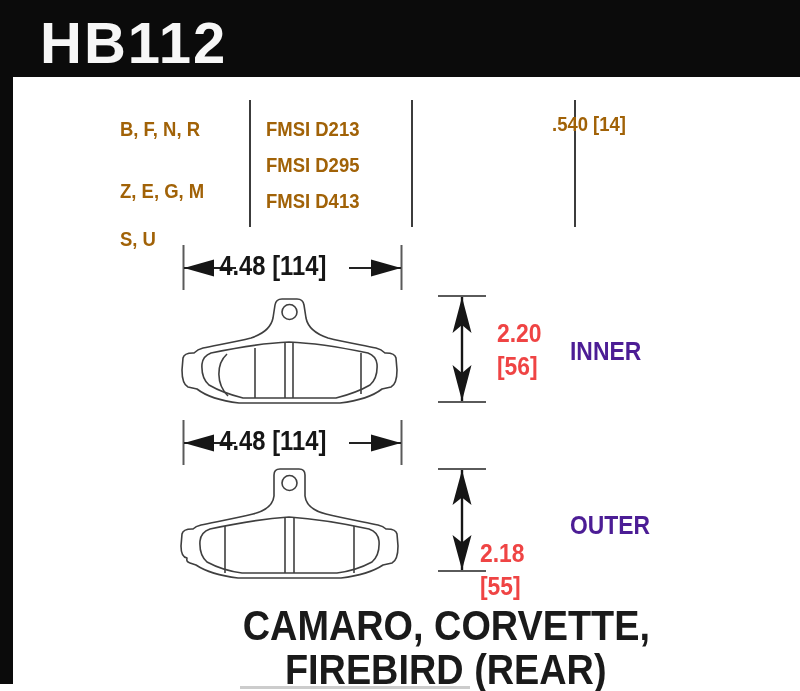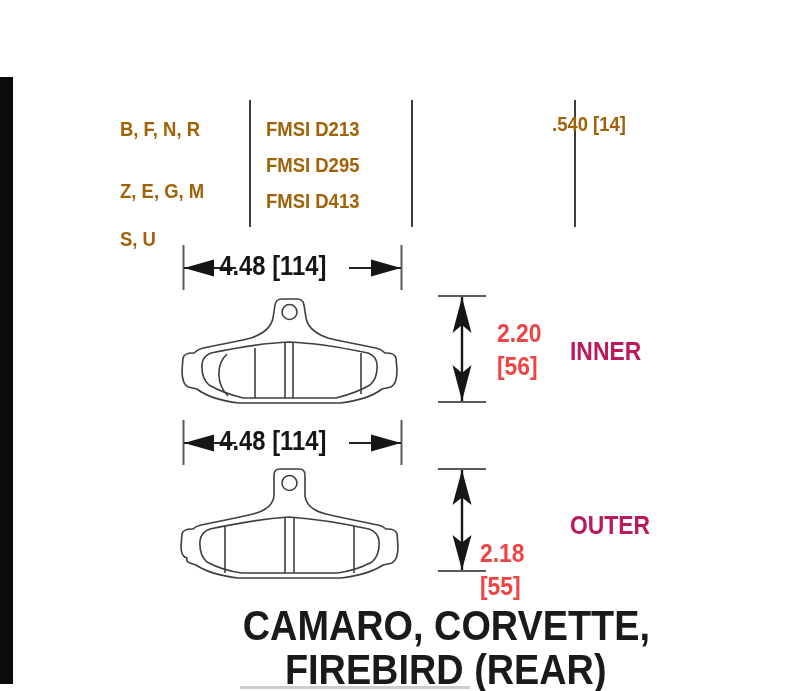--- a/index.html
+++ b/index.html
@@ -17,33 +17,36 @@
     position:absolute; left:40px; top:9px; font-size:58px; font-weight:bold;
     color:#f7f7f7; letter-spacing:2px;
   }
   .left-strip { left:0; top:77px; width:13px; height:607px; background:#0b0b0b; }
 
   .tbl-text { font-weight:bold; font-size:21px; line-height:36px; color:#a16207; }
   .vdivider { width:2px; background:#3c3c3c; }
 
   .dim-text  { font-weight:bold; font-size:27px; color:#161616; text-align:left; }
   .size-text { font-weight:bold; font-size:26px; line-height:33px; color:#ef4444; }
-  .side-label{ font-weight:bold; font-size:26px; color:#be185d; }
+  .side-label{ font-weight:bold; font-size:26px; color:#4c1d95; }
 
   .app-line { width:600px; text-align:center; font-weight:bold; font-size:43px; color:#1a1a1a; }
 
   .artifact { background:#cccccc; }
 
   svg { display:block; }
 </style>
 </head>
 <body>
 
 <div class="screen">
 
+  <div class="abs header-bar">
+    <span class="part-number">HB112</span>
+  </div>
   <div class="abs left-strip"></div>
 
   <div>
     <div class="abs tbl-text" style="left:120px; top:111px;"><span class="cond">B, F, N, R</span></div>
     <div class="abs tbl-text" style="left:120px; top:147px;margin-top:26px;"><span class="cond">Z, E, G, M</span></div>
     <div class="abs tbl-text" style="left:120px; top:183px;margin-top:38px;"><span class="cond">S, U</span></div>
 
     <div class="abs vdivider" style="left:249px; top:100px; height:127px;"></div>
 
     <div class="abs tbl-text" style="left:266px; top:111px;"><span class="cond">FMSI D213</span></div>

